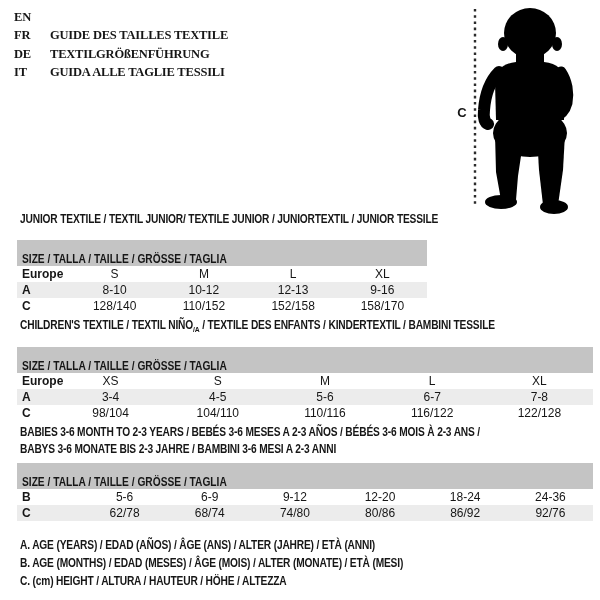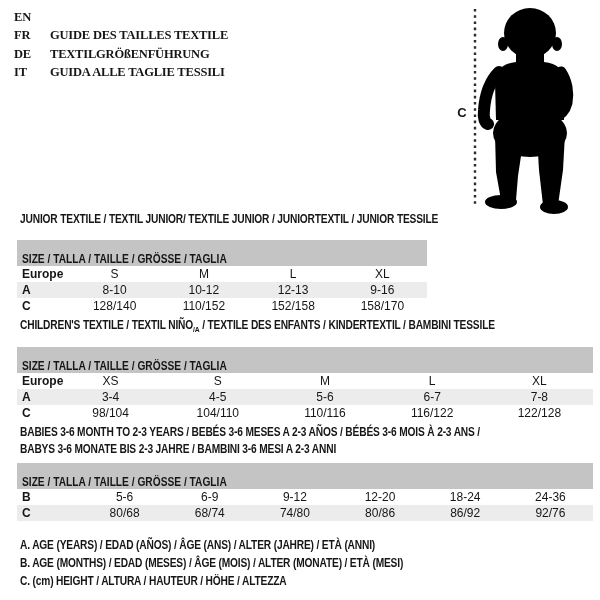--- a/index.html
+++ b/index.html
@@ -195,21 +195,21 @@
           <th class="row-label">B</th>
           <td class="size-cell">5-6</td>
           <td class="size-cell">6-9</td>
           <td class="size-cell">9-12</td>
           <td class="size-cell">12-20</td>
           <td class="size-cell">18-24</td>
           <td class="size-cell">24-36</td>
         </tr>
         <tr class="striped">
           <th class="row-label">C</th>
-          <td class="size-cell">80/68</td>
+          <td class="size-cell">62/78</td>
           <td class="size-cell">68/74</td>
           <td class="size-cell">74/80</td>
           <td class="size-cell">80/86</td>
           <td class="size-cell">86/92</td>
           <td class="size-cell">92/76</td>
         </tr>
       </tbody>
     </table>
 
   <div class="legend">

